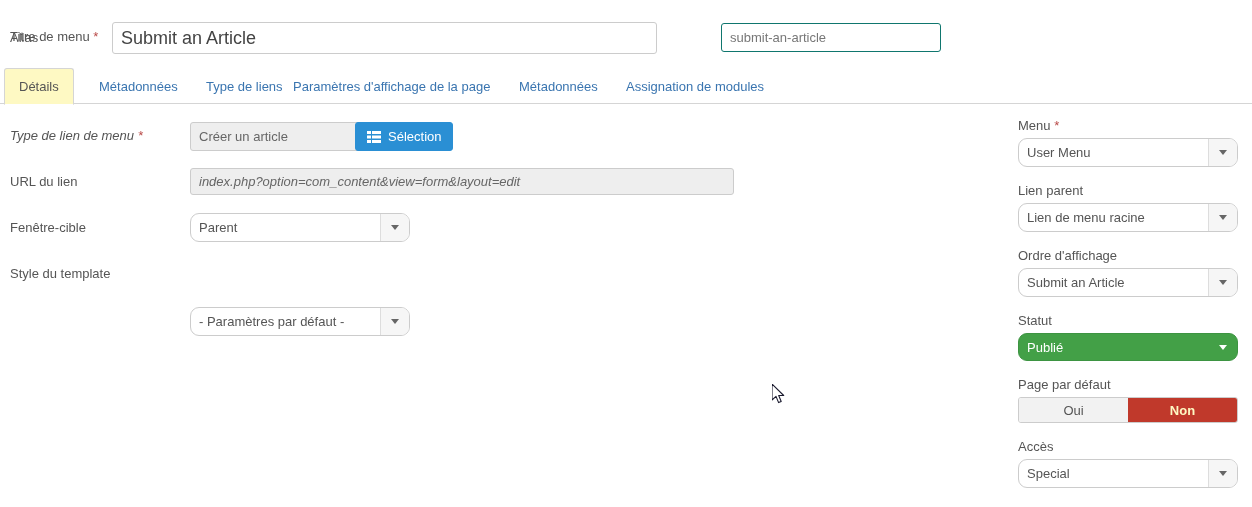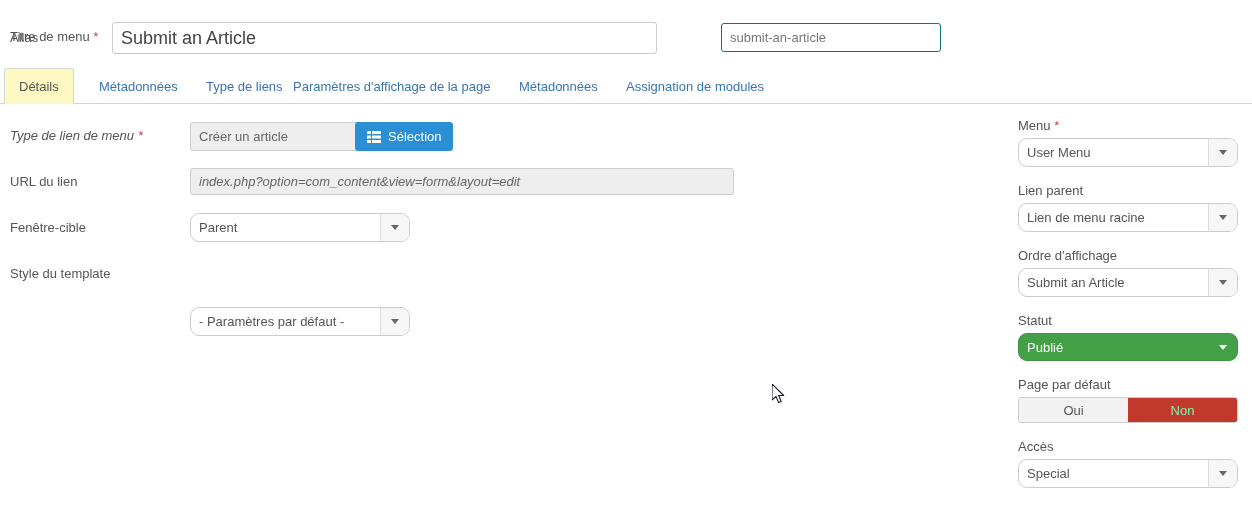--- a/index.html
+++ b/index.html
@@ -145,21 +145,21 @@
     display:flex; width:220px; height:26px;
     border-radius:3px; overflow:hidden;
     border:1px solid #ccc;
   }
   .toggle .opt {
     flex:1 1 50%;
     display:flex; align-items:center; justify-content:center;
     font-size:13px; cursor:pointer;
   }
   .toggle .opt.off { background:#f2f2f2; color:#555; }
-  .toggle .opt.on  { background:#c0392b; color:#86efac; }
+  .toggle .opt.on  { background:#c0392b; color:#fef9c3;font-weight:bold; }
 
   
   .cursor { position:absolute; width:14px; height:21px; pointer-events:none; }
 </style>
 </head>
 <body>
 
 <div id="page">
 
   <div class="top-row">

